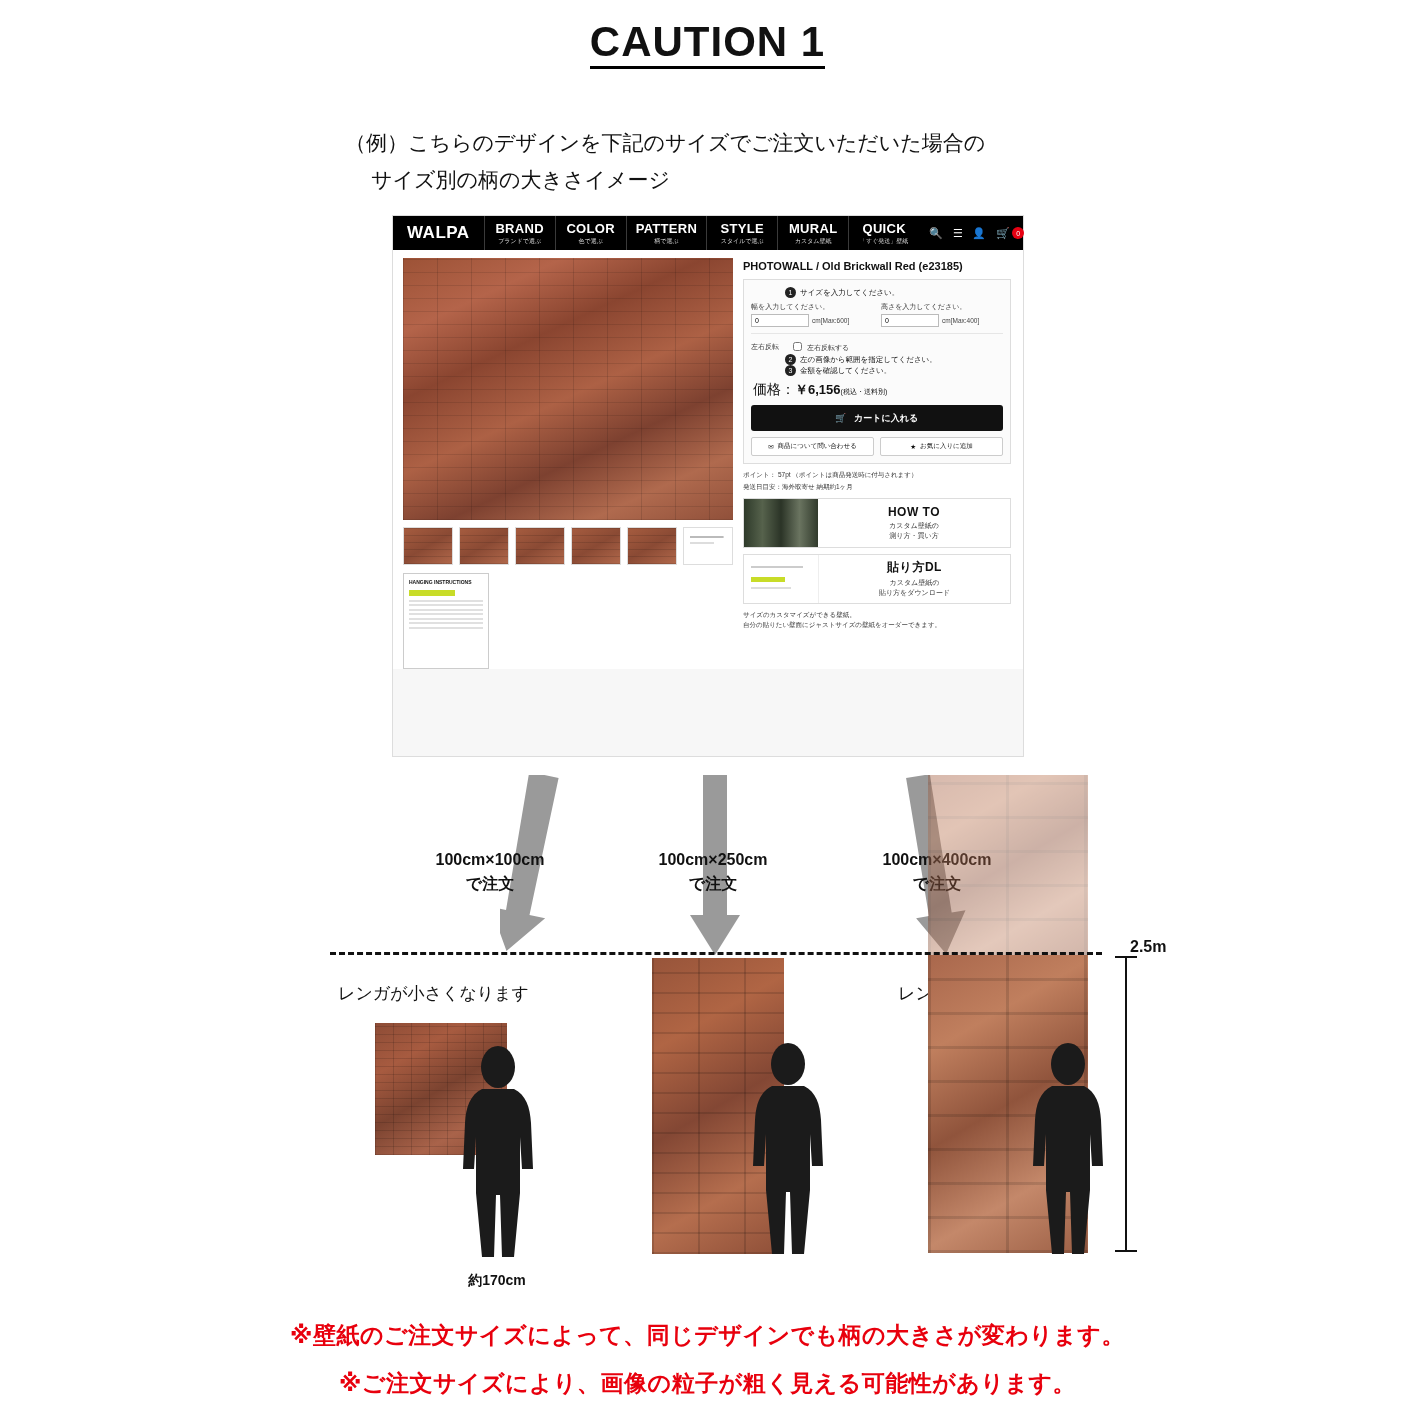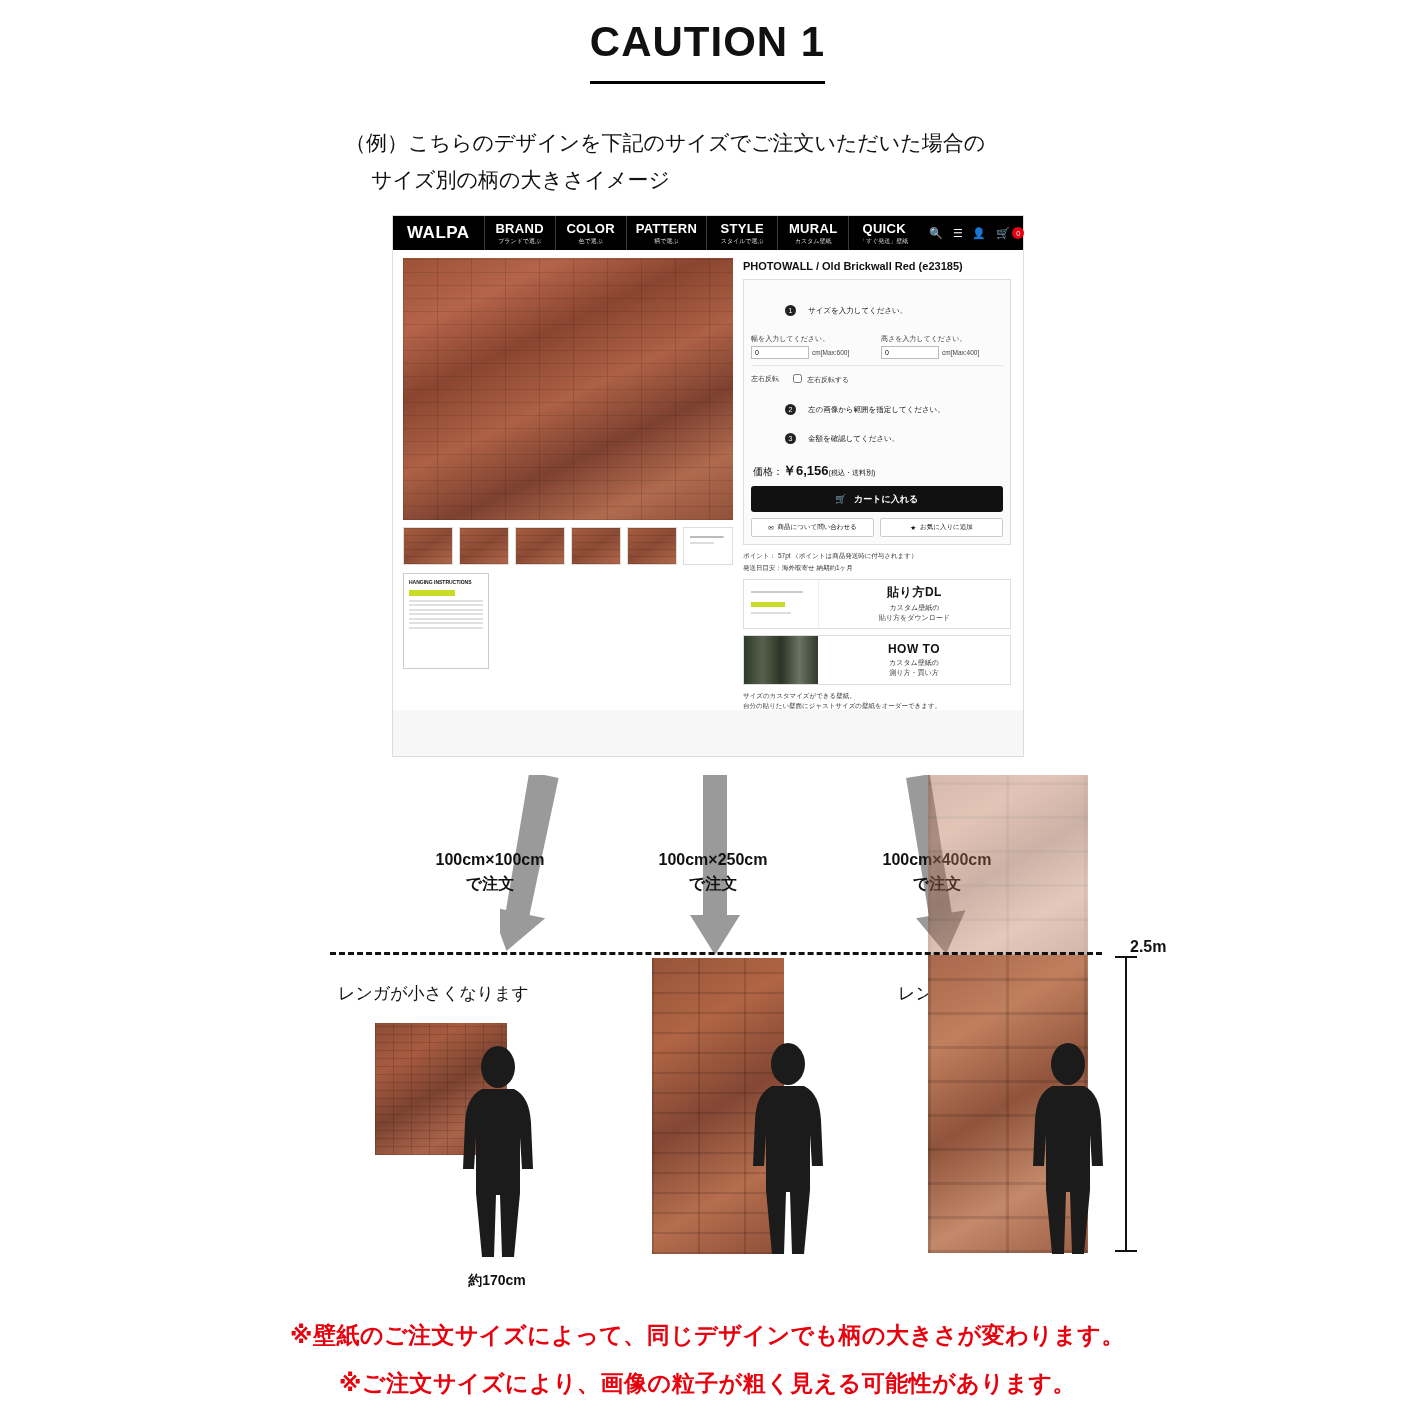--- a/index.html
+++ b/index.html
@@ -12,21 +12,21 @@
     color:#111;
   }
   .page{position:relative;width:1415px;height:1415px;}
 
   
   .caution-title{
     position:absolute;left:0;top:18px;width:1415px;
     text-align:center;
     font-size:42px;font-weight:bold;letter-spacing:1px;
   }
-  .caution-title span{border-bottom:3px solid #000;padding-bottom:16px;}
+  .caution-title span{border-bottom:3px solid #000;padding-bottom:1px;}
 
   
   .intro{
     position:absolute;left:345px;top:125px;width:900px;
     font-size:21px;line-height:1.75;color:#111;
   }
   .intro .l2{margin-left:26px;}
 
   
   .browser{
@@ -93,40 +93,40 @@
     margin-top:8px;width:86px;height:96px;background:#fff;border:1px solid #ccc;
     padding:5px;box-sizing:border-box;
   }
   .docsheet .dt{font-size:5px;font-weight:bold;line-height:1.3;}
   .docsheet .dbar{height:6px;background:#c8dc28;width:46px;margin:4px 0;}
   .docsheet .dl{height:2px;background:#e0e0e0;margin:2.5px 0;}
 
   .right-col{width:268px;}
   .prod-title{font-size:11px;font-weight:bold;margin:2px 0 7px 0;color:#111;}
   .panel{border:1px solid #ddd;background:#fbfbfb;padding:7px;}
-  .step{display:flex;align-items:center;gap:12px;font-size:7.5px;margin:18px 0;padding-left:34px;}
+  .step{display:flex;align-items:center;gap:4px;font-size:7.5px;margin:0 0;padding-left:34px;}
   .num{
     width:11px;height:11px;border-radius:50%;background:#222;color:#fff;
     font-size:7px;display:flex;align-items:center;justify-content:center;flex:none;
   }
   .field-row{display:flex;gap:8px;margin:4px 0 6px 0;}
   .field{flex:1;}
   .field-lbl{font-size:7px;color:#333;margin-bottom:2px;}
   .field-in{display:flex;align-items:center;gap:3px;}
   .field-in input{
     width:58px;height:13px;font-size:7px;border:1px solid #bbb;padding:0 3px;
     background:#fff;box-sizing:border-box;
   }
   .field-in .unit{font-size:6.5px;color:#444;}
   .flip-row{
     display:flex;align-items:center;gap:10px;font-size:7px;color:#333;
     border-top:1px solid #e6e6e6;padding-top:5px;margin-top:4px;
   }
   .price{font-size:13px;font-weight:bold;margin:5px 0 6px 2px;}
-  .price .lbl{font-size:10px;font-weight:normal;}
+  .price .lbl{font-size:14px;font-weight:normal;}
   .price .tax{font-size:7px;font-weight:normal;}
   .cart-btn{
     background:#111;color:#fff;height:26px;border-radius:3px;
     display:flex;align-items:center;justify-content:center;gap:7px;
     font-size:9px;font-weight:bold;
   }
   .sub-btns{display:flex;gap:6px;margin-top:6px;}
   .sub-btn{
     flex:1;border:1px solid #ccc;background:#fff;height:17px;border-radius:2px;
     display:flex;align-items:center;justify-content:center;gap:4px;font-size:6.5px;
@@ -354,39 +354,39 @@
               <span>お気に入りに追加</span>
             </div>
           </div>
         </div>
 
         <div class="points">ポイント： 57pt （ポイントは商品発送時に付与されます）</div>
         <div class="ship">発送日目安：海外取寄せ 納期約1ヶ月</div>
 
         <div class="promos">
           <div class="promo">
+            <div class="pimg forest"></div>
+            <div class="ptxt">
+              <div class="pt1">HOW TO</div>
+              <div class="pt2">
+                <span>カスタム壁紙の</span><br>
+                <span>測り方・買い方</span>
+              </div>
+            </div>
+          </div>
+          <div class="promo">
             <div class="pimg sheet"></div>
             <div class="ptxt">
               <div class="pt1">貼り方DL</div>
               <div class="pt2">
                 <span>カスタム壁紙の</span><br>
                 <span>貼り方をダウンロード</span>
               </div>
             </div>
           </div>
-          <div class="promo">
-            <div class="pimg forest"></div>
-            <div class="ptxt">
-              <div class="pt1">HOW TO</div>
-              <div class="pt2">
-                <span>カスタム壁紙の</span><br>
-                <span>測り方・買い方</span>
-              </div>
-            </div>
-          </div>
         </div>
         <div class="foot-note" style="white-space:pre-line;">サイズのカスタマイズができる壁紙。
 自分の貼りたい壁面にジャストサイズの壁紙をオーダーできます。</div>
       </div>
     </div>
   </div>
 
   <div class="arrow" style="left:500px;top:775px;">
     <svg width="70" height="180" viewBox="0 0 70 180">
       <path d="M10 0 L40 0 L40 140 L56 140 L25 180 L0 140 L16 140 Z" transform="rotate(12 35 90)" fill="#9a9a9a"></path>

